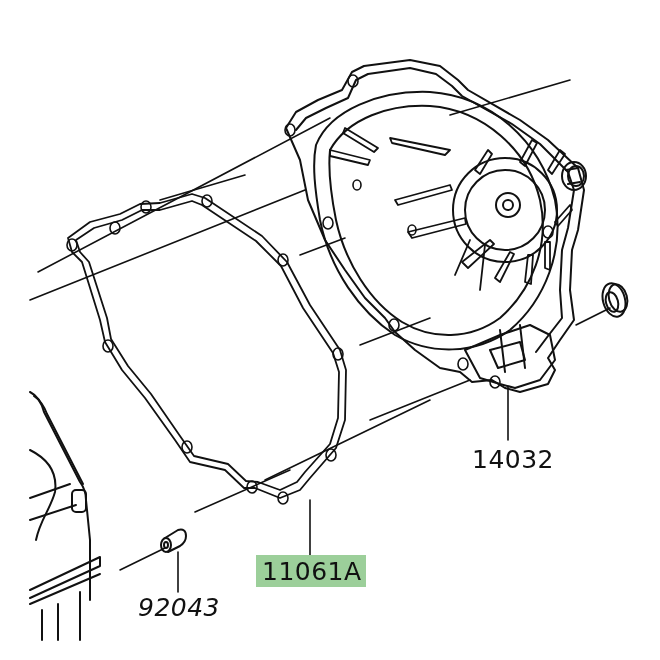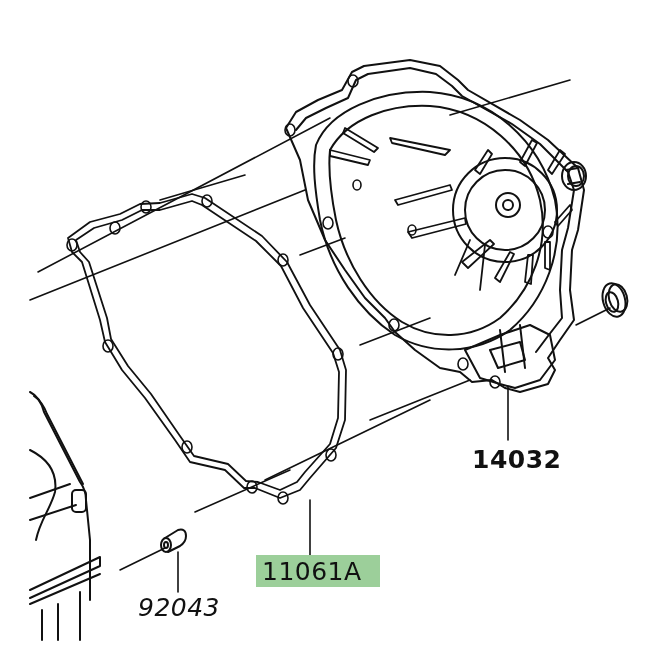--- a/index.html
+++ b/index.html
@@ -1,19 +1,19 @@
 <!DOCTYPE html>
 <html><head>
 <meta charset="utf-8">
 <style>
   html,body{margin:0;padding:0;background:#ffffff;}
   #stage{position:relative;width:660px;height:660px;overflow:hidden;background:#fff;}
   svg{position:absolute;left:0;top:0;}
   .part-label{position:absolute;font-family:"DejaVu Sans","Liberation Sans",sans-serif;font-size:25px;color:#111;letter-spacing:0.5px;line-height:1;}
-  .hl{background:#9ccf9a;padding:4px 18px 3px 6px;}
+  .hl{background:#9ccf9a;padding:4px 4px 3px 6px;}
 </style>
 </head>
 <body>
 
 <div id="stage">
   <svg width="660" height="660" viewBox="0 0 660 660" fill="none" stroke="#111" stroke-width="2" stroke-linecap="round" stroke-linejoin="round">
 
     <g stroke-width="1.6">
       <line x1="38" y1="272" x2="330" y2="118"></line>
       <line x1="30" y1="300" x2="305" y2="190"></line>
@@ -126,16 +126,16 @@
 
     <g>
       <ellipse cx="614" cy="300" rx="11" ry="17" transform="rotate(-15 614 300)"></ellipse>
       <ellipse cx="618" cy="298" rx="9" ry="14" transform="rotate(-15 618 298)"></ellipse>
       <ellipse cx="612" cy="302" rx="6" ry="10" transform="rotate(-15 612 302)"></ellipse>
     </g>
 
     <line x1="310" y1="500" x2="310" y2="557" stroke-width="1.6"></line>
   </svg>
 
-  <div class="part-label" style="left:472px;top:447px;font-weight:bold;">14032</div>
+  <div class="part-label" style="left:472px;top:447px;">14032</div>
   <div class="part-label hl" style="left:256px;top:555px;">11061A</div>
   <div class="part-label" style="left:138px;top:595px;font-style:italic;">92043</div>
 </div>
 
 </body></html>

